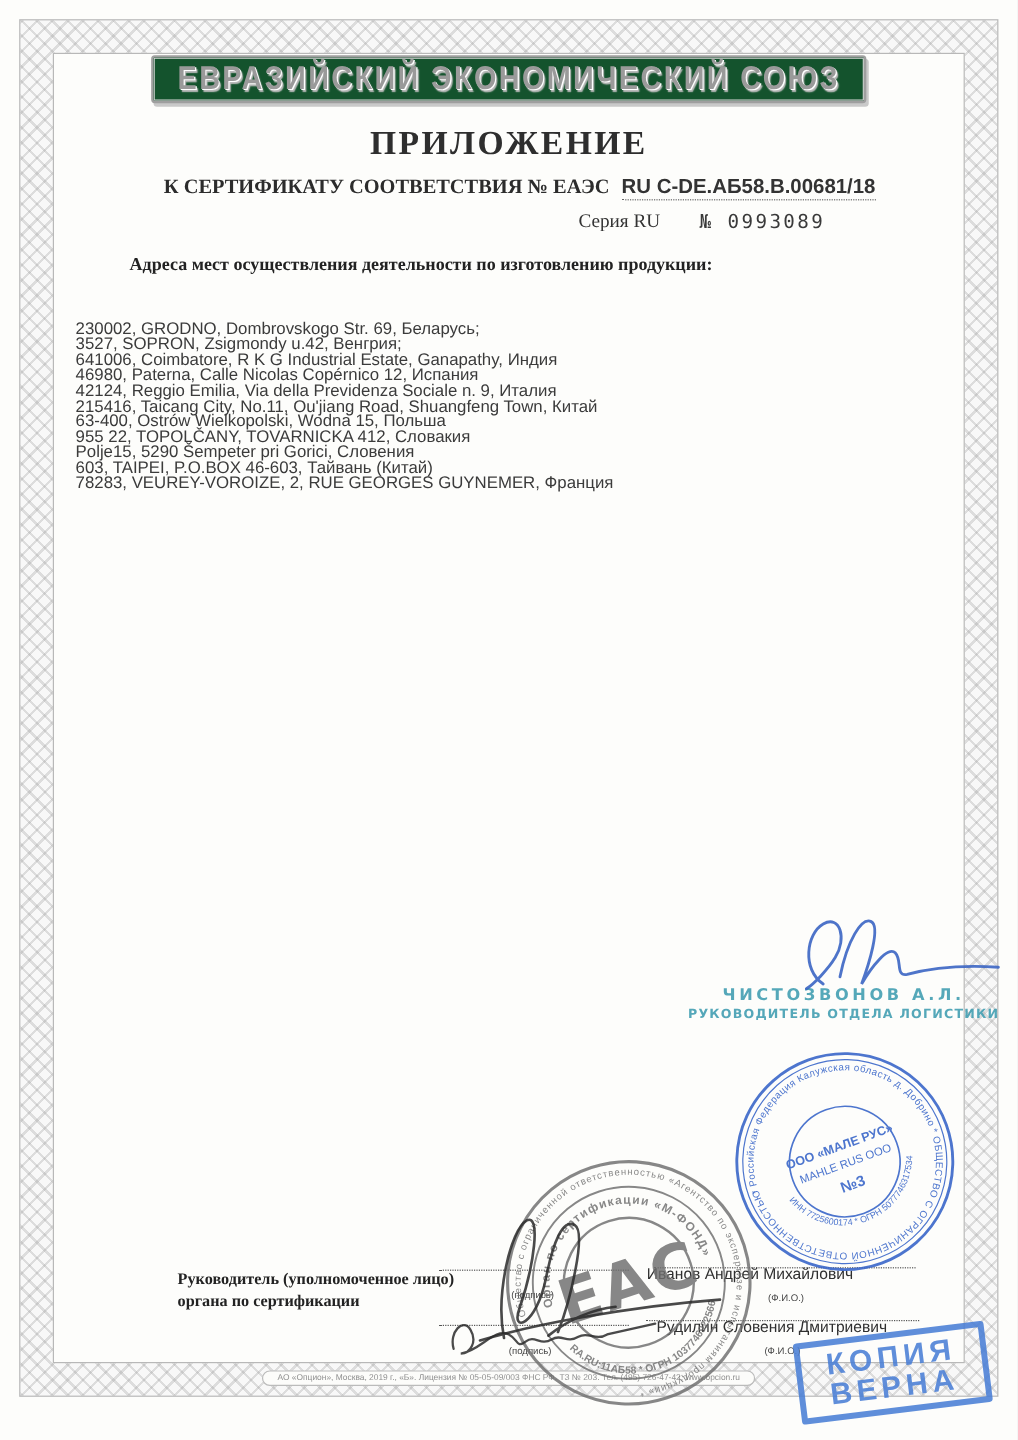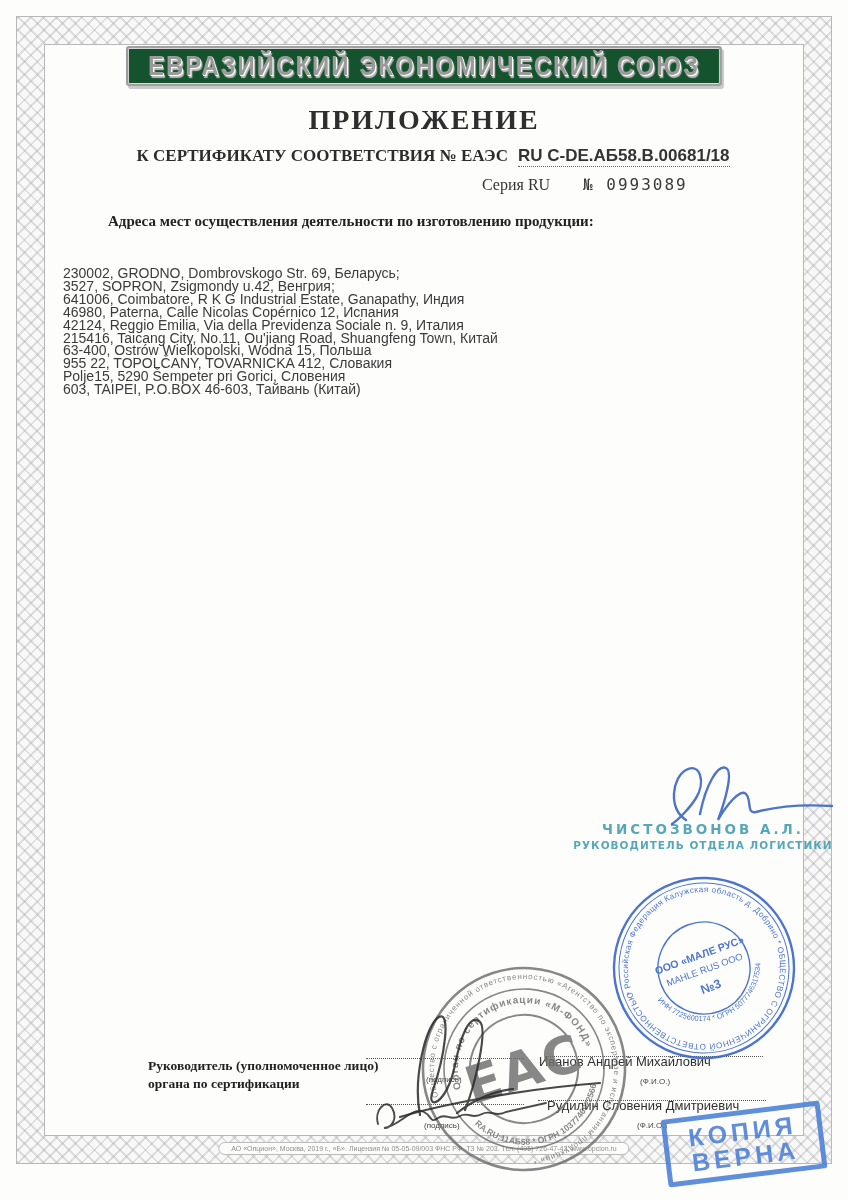--- a/index.html
+++ b/index.html
@@ -94,20 +94,21 @@
     <div>230002, GRODNO, Dombrovskogo Str. 69, Беларусь;</div>
     <div>3527, SOPRON, Zsigmondy u.42, Венгрия;</div>
     <div>641006, Coimbatore, R K G Industrial Estate, Ganapathy, Индия</div>
     <div>46980, Paterna, Calle Nicolas Copérnico 12, Испания</div>
     <div>42124, Reggio Emilia, Via della Previdenza Sociale n. 9, Италия</div>
     <div>215416, Taicang City, No.11, Ou'jiang Road, Shuangfeng Town, Китай</div>
     <div>63-400, Ostrów Wielkopolski, Wodna 15, Польша</div>
     <div>955 22, TOPOLČANY, TOVARNICKA 412, Словакия</div>
     <div>Polje15, 5290 Šempeter pri Gorici, Словения</div>
     <div>603, TAIPEI, P.O.BOX 46-603, Тайвань (Китай)</div>
+    <div>78283, VEUREY-VOROIZE, 2, RUE GEORGES GUYNEMER, Франция</div>
   </div>
 
   <div class="sig-label" style="left:148px;top:1057px;width:232px;">Руководитель (уполномоченное лицо) органа по сертификации</div>
   <div class="dotline" style="left:366px;top:1058px;width:158px;"></div>
   <div class="caption" style="left:402px;top:1075px;">(подпись)</div>
 
   <div class="fio" style="left:539px;top:1054px;">Иванов Андрей Михайлович</div>
   <div class="dotline" style="left:545px;top:1056px;width:218px;"></div>
   <div class="caption" style="left:616px;top:1077px;">(Ф.И.О.)</div>
 

